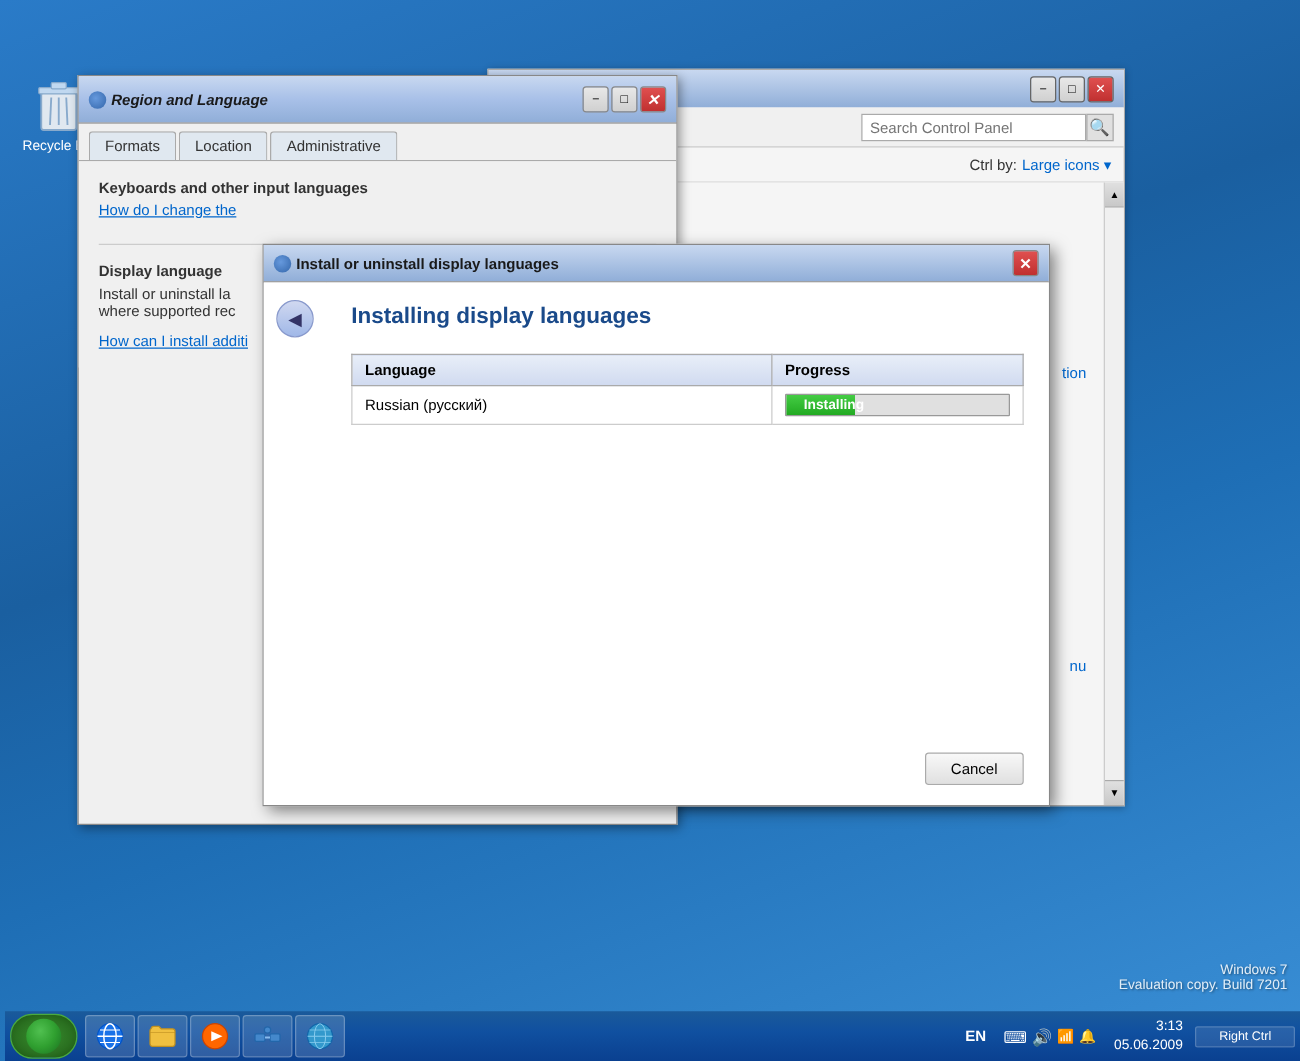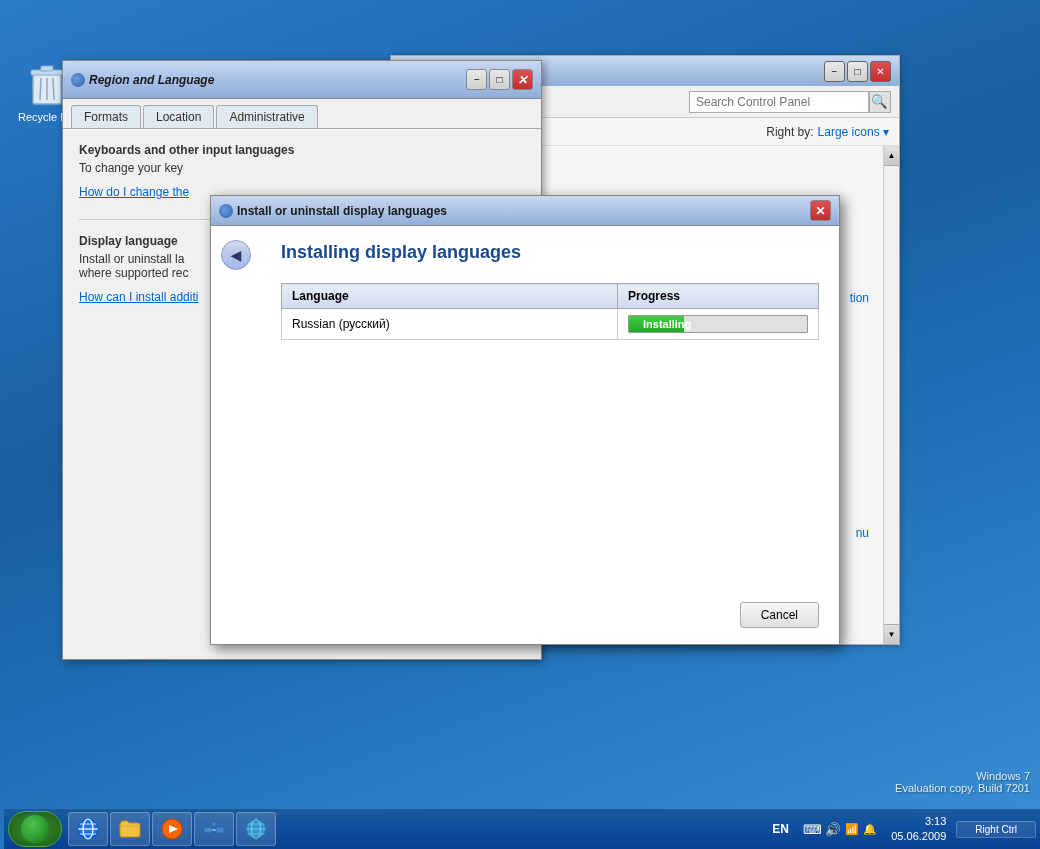--- a/index.html
+++ b/index.html
@@ -543,21 +543,21 @@
   <div class="cp-toolbar">
     <button style="width:24px;height:22px;background:linear-gradient(180deg,#e8e8e8,#d0d0d0);border:1px solid #aaa;cursor:pointer;">◀</button>
     <button style="width:24px;height:22px;background:linear-gradient(180deg,#e8e8e8,#d0d0d0);border:1px solid #aaa;cursor:pointer;">▶</button>
     <div style="flex:1"></div>
     <div class="cp-search">
       <input type="text" style="width: 180px; height: 22px; border: 1px solid rgb(170, 170, 170); padding: 0px 6px; font-size: 12px;" placeholder="Search Control Panel">
       <button style="height:22px;width:22px;background:#e0e0e0;border:1px solid #aaa;cursor:pointer;">🔍</button>
     </div>
   </div>
   <div class="cp-view-bar">
-    <span class="view-by-label">Right by:</span>
+    <span class="view-by-label">Ctrl by:</span>
     <span class="view-by-link">Large icons ▾</span>
   </div>
   <div style="position:absolute;right:0;top:90px;bottom:0;width:16px;background:#f0f0f0;border-left:1px solid #ccc;">
     <div style="position:absolute;top:0;width:100%;height:20px;background:linear-gradient(180deg,#e0e0e0,#c8c8c8);border-bottom:1px solid #aaa;display:flex;align-items:center;justify-content:center;font-size:8px;">▲</div>
     <div style="position:absolute;bottom:0;width:100%;height:20px;background:linear-gradient(180deg,#e0e0e0,#c8c8c8);border-top:1px solid #aaa;display:flex;align-items:center;justify-content:center;font-size:8px;">▼</div>
   </div>
 
   <div style="position:absolute;right:30px;top:235px;font-size:12px;color:#0066cc;">tion</div>
   <div style="position:absolute;right:30px;top:470px;font-size:12px;color:#0066cc;">nu</div>
 </div>
@@ -570,21 +570,20 @@
     <div class="titlebar-btn">□</div>
     <div class="titlebar-btn close-btn">✕</div>
   </div>
   <div class="tabs-container">
     <div class="tab">Formats</div>
     <div class="tab">Location</div>
     <div class="tab">Administrative</div>
   </div>
   <div class="region-content">
     <div class="region-section-title">Keyboards and other input languages</div>
-    <div class="region-section-text">To change your key</div>
     <div class="region-link">How do I change the</div>
     <div style="margin-top:20px;border-top:1px solid #ccc;padding-top:14px;">
       <div class="region-section-title">Display language</div>
       <div class="region-section-text" style="white-space:pre-line;">Install or uninstall la
 where supported rec</div>
       <div class="region-link">How can I install additi</div>
     </div>
   </div>
 </div>
 

